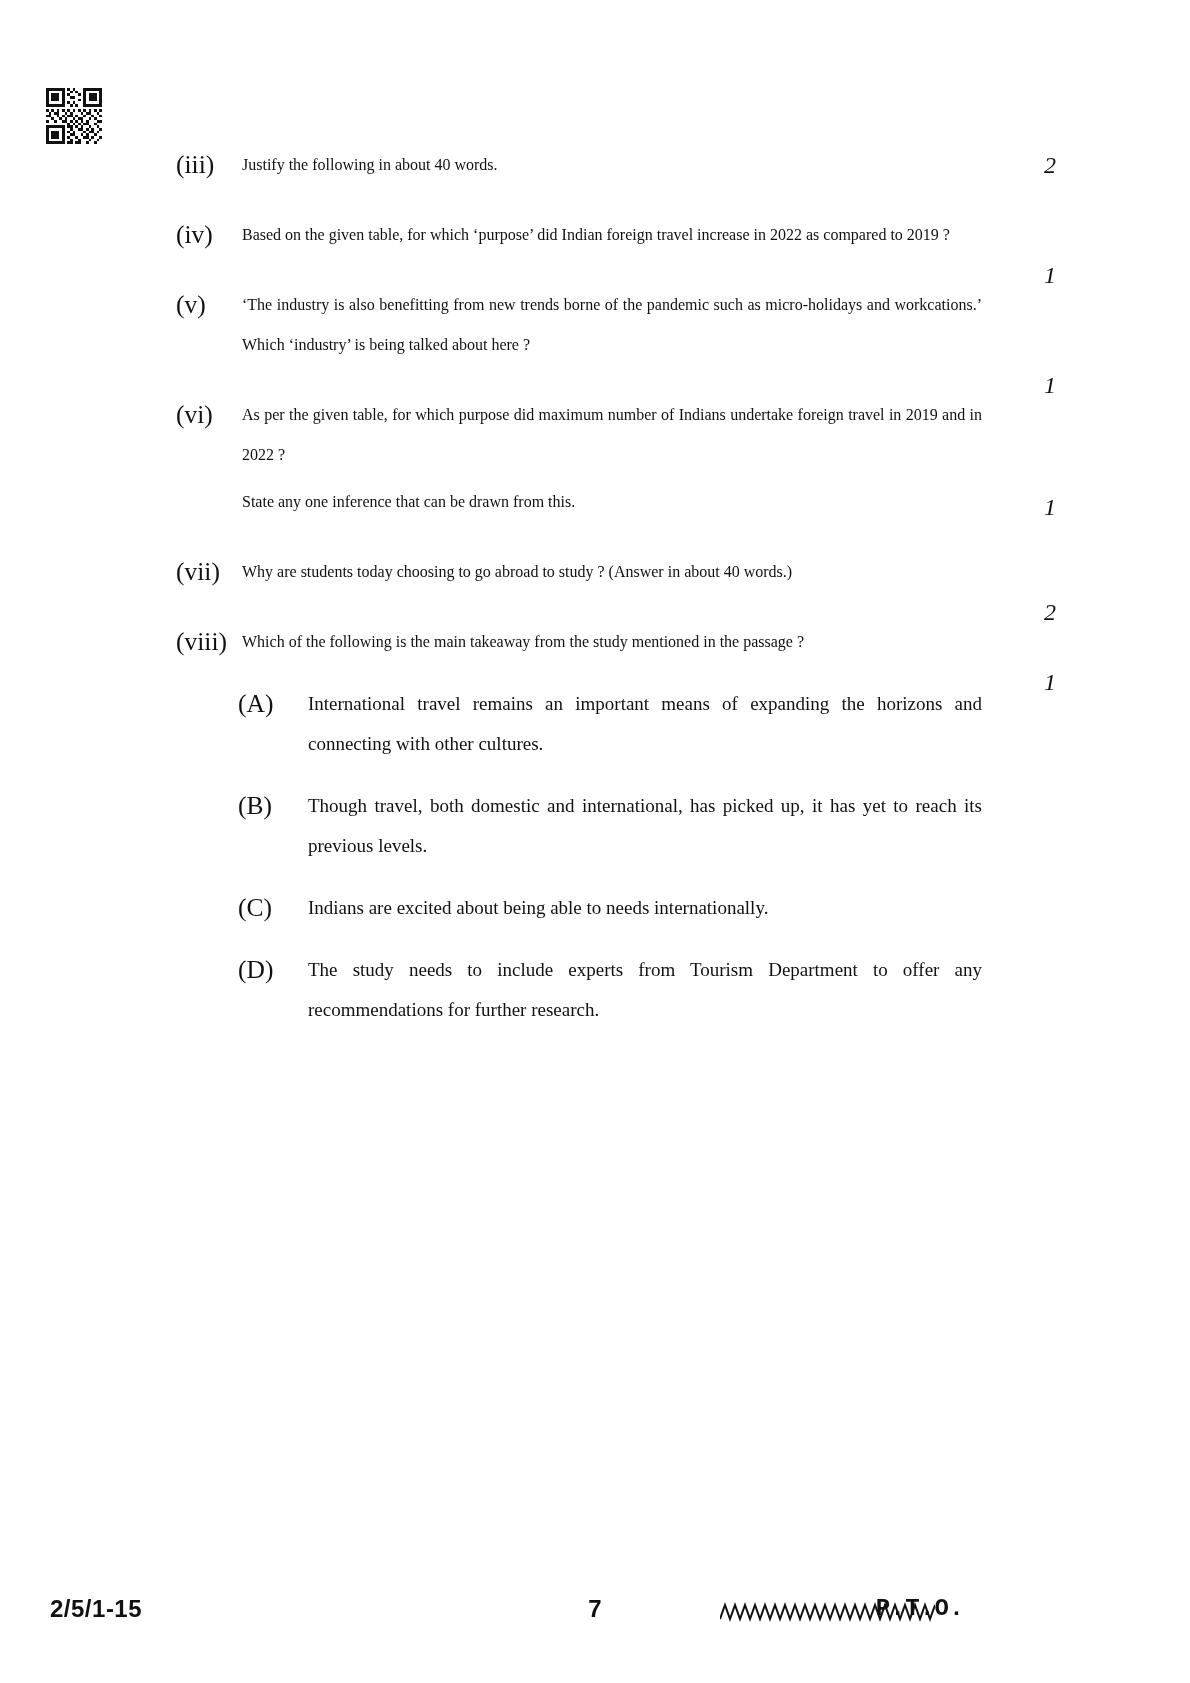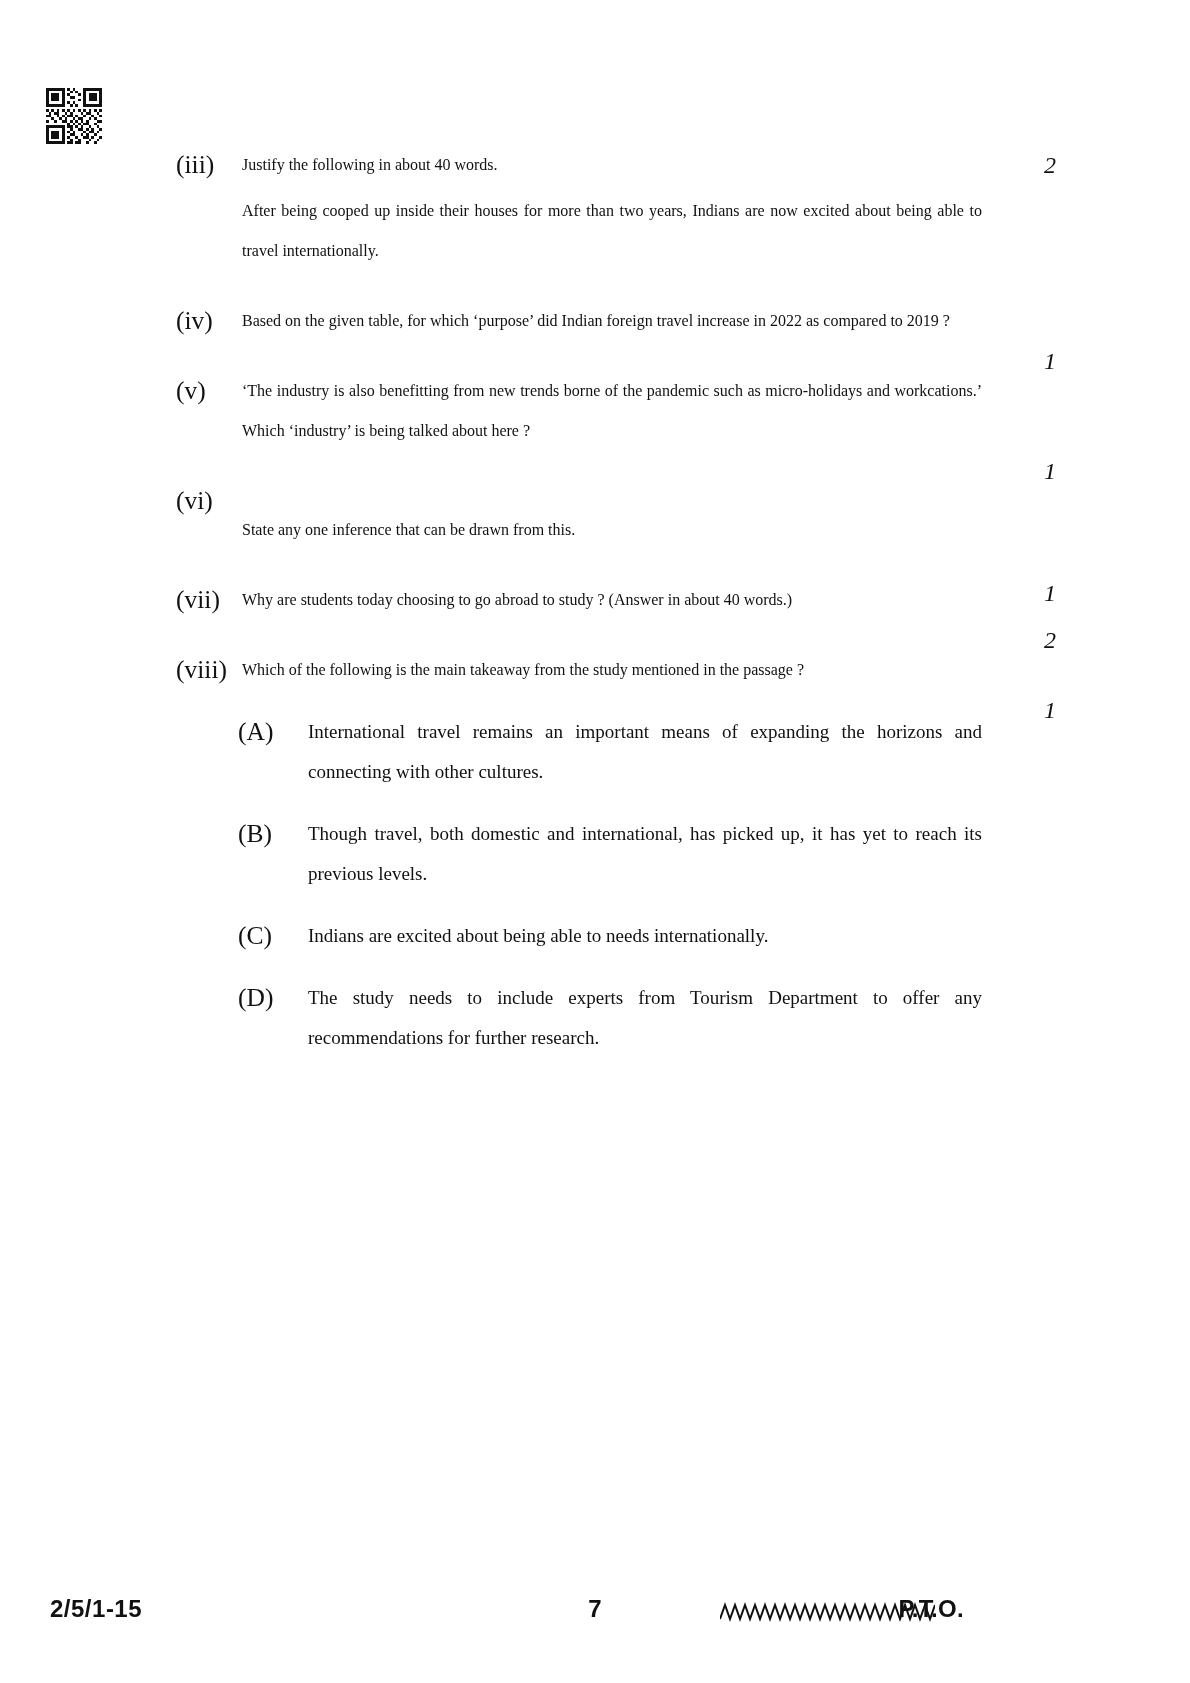--- a/index.html
+++ b/index.html
@@ -133,21 +133,21 @@
     position: absolute;
     left: 720px;
     top: 4px;
     width: 215px;
     height: 26px;
   }
   .footer-right {
     position: absolute;
     right: 48px;
     top: 0;
-    font-family: Liberation Sans, sans-serif;
+    font-family: Liberation Mono, monospace;
     font-weight: bold;
     font-size: 24px;
     letter-spacing: 0.3px;
   }
 </style>
 </head>
 <body>
 
 <div class="page">
 
@@ -268,21 +268,20 @@
     </svg>
   </div>
 
   <div class="content">
 
     <div class="qrow">
       <div class="qnum">(iii)</div>
       <div class="qbody">
         <p class="para nojust">Justify the following in about 40 words.</p>
         <div class="marks" style="top:0;">2</div>
-        <p class="para" style="margin-top:6px;">After being cooped up inside their houses for more than two years, Indians are now excited about being able to travel internationally.</p>
       </div>
     </div>
 
     <div class="blockgap"></div>
 
     <div class="qrow">
       <div class="qnum">(iv)</div>
       <div class="qbody">
         <p class="para">Based on the given table, for which ‘purpose’ did Indian foreign travel increase in 2022 as compared to 2019 ?</p>
         <div class="marks" style="top:40px;">1</div>
@@ -297,21 +296,22 @@
         <p class="para">‘The industry is also benefitting from new trends borne of the pandemic such as micro-holidays and workcations.’ Which ‘industry’ is being talked about here ?</p>
         <div class="marks" style="top:80px;">1</div>
       </div>
     </div>
 
     <div class="blockgap"></div>
 
     <div class="qrow">
       <div class="qnum">(vi)</div>
       <div class="qbody">
-        <p class="para nojust" style="margin-top:29px;">State any one inference that can be drawn from this.</p>
+        <p class="para">As per the given table, for which purpose did maximum number of Indians undertake foreign travel in 2019 and in 2022 ?</p>
+        <p class="para nojust" style="margin-top:7px;">State any one inference that can be drawn from this.</p>
         <div class="marks" style="top:92px;">1</div>
       </div>
     </div>
 
     <div class="blockgap"></div>
 
     <div class="qrow">
       <div class="qnum">(vii)</div>
       <div class="qbody">
         <p class="para">Why are students today choosing to go abroad to study ? (Answer in about 40 words.)</p>

